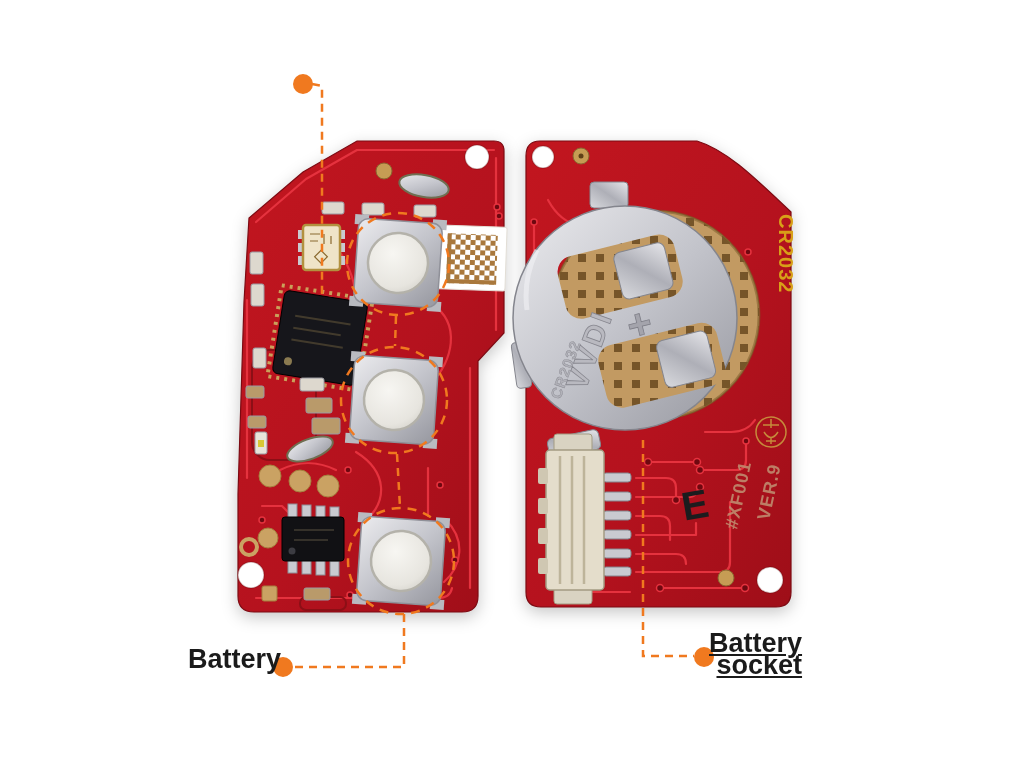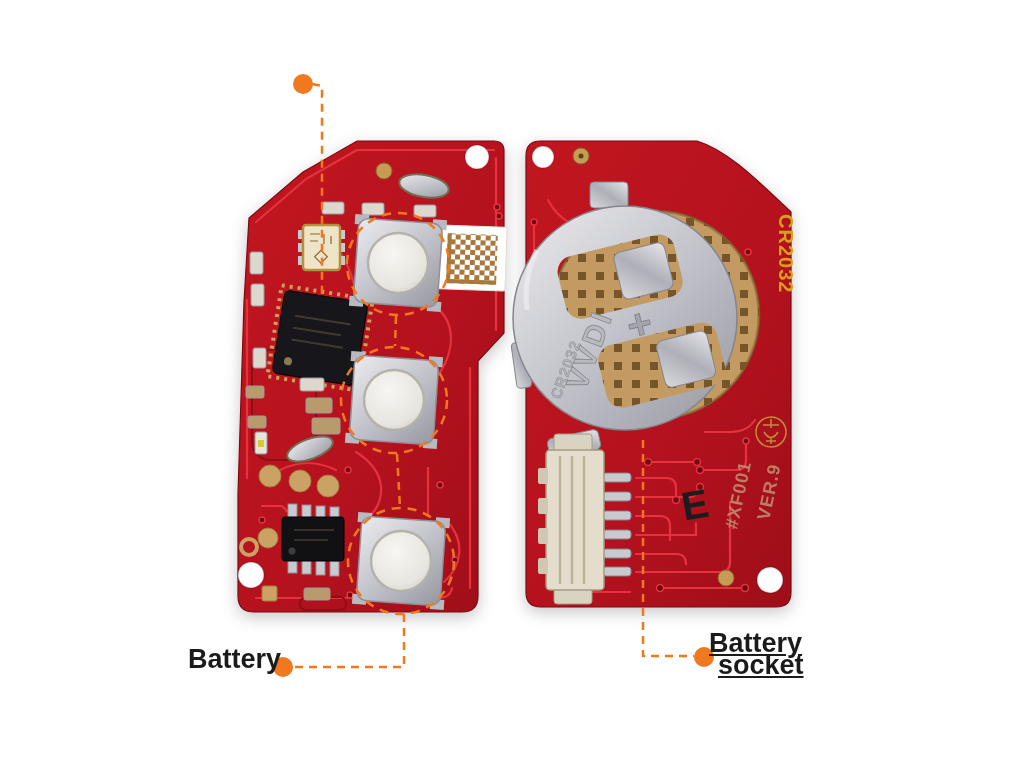--- a/index.html
+++ b/index.html
@@ -1,20 +1,20 @@
 <!DOCTYPE html>
 <html><head>
 <meta charset="utf-8">
 <style>
   html,body{margin:0;padding:0;background:#ffffff;}
   #stage{position:relative;width:1024px;height:768px;background:#ffffff;overflow:hidden;
          font-family:"Liberation Sans", sans-serif;}
   #art{position:absolute;left:0;top:0;}
   .label{position:absolute;color:#1b1b1b;font-size:27px;font-weight:600;letter-spacing:0px;line-height:22px;white-space:nowrap;}
-  .label .l2{display:block;margin-left:9px;}
+  .label .l2{display:block;text-align:right;}
 </style>
 </head>
 <body>
 
 <div id="stage">
 
 <svg id="art" width="1024" height="768" viewBox="0 0 1024 768">
   <defs>
     <linearGradient id="boardGrad" x1="0" y1="0" x2="1" y2="1">
       <stop offset="0" stop-color="#c2161f"></stop>

